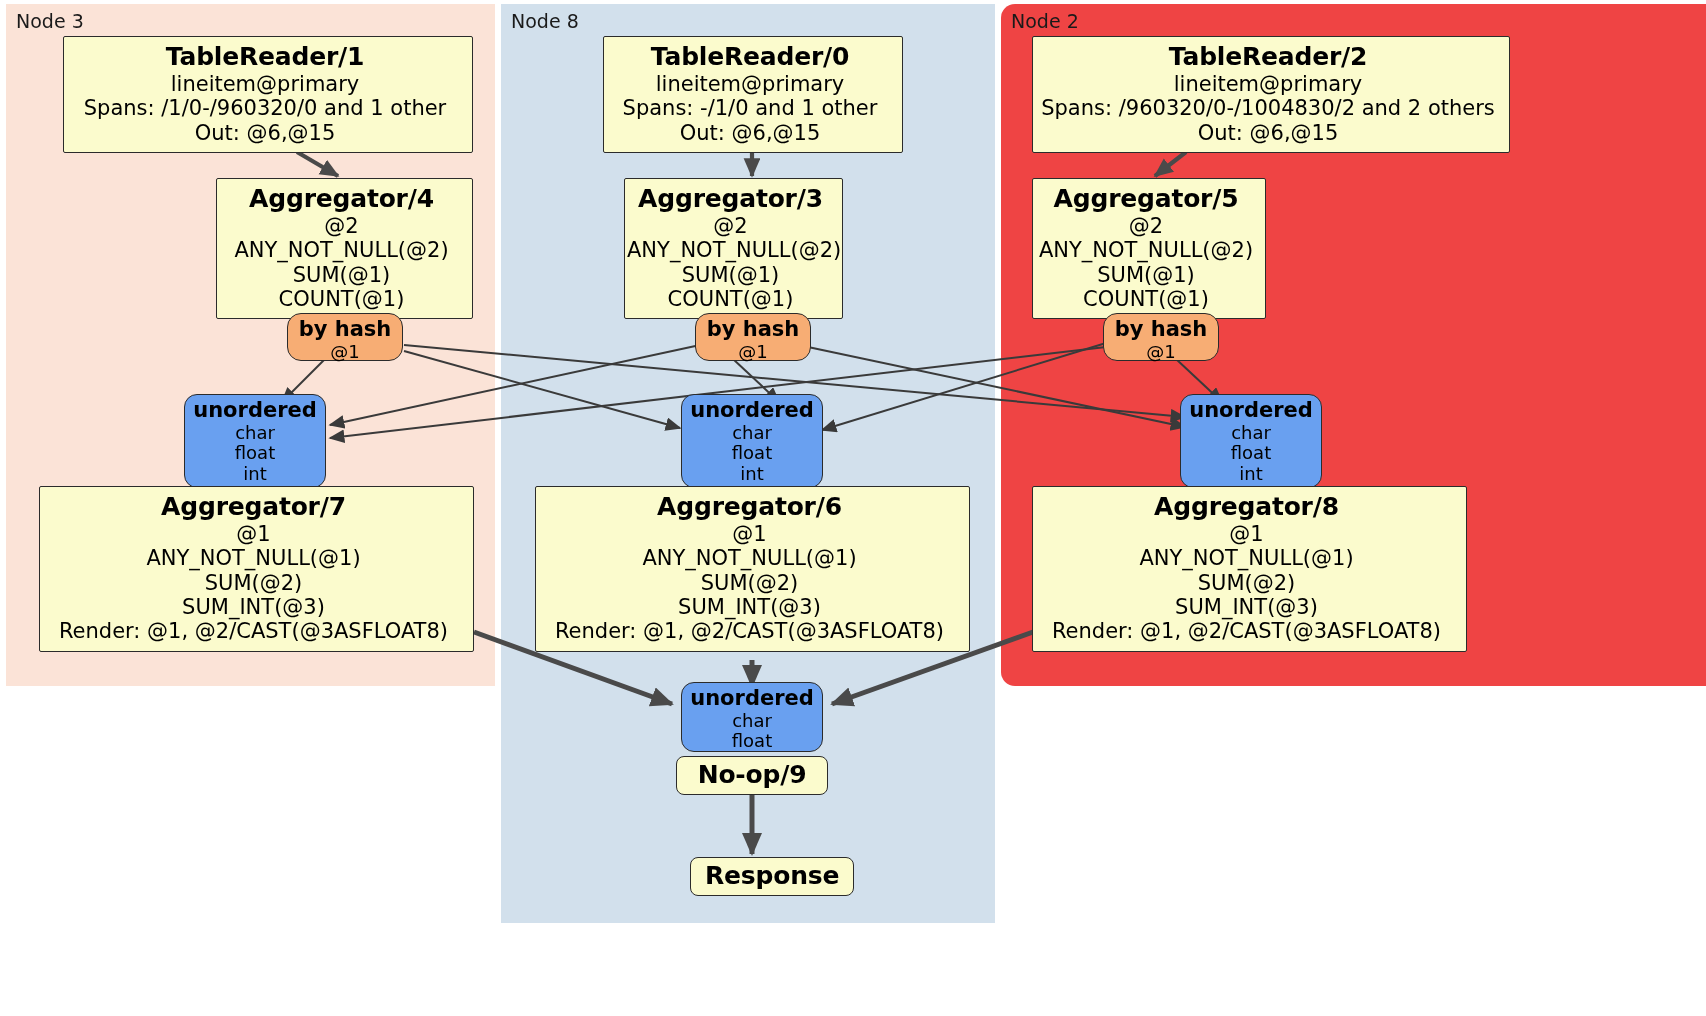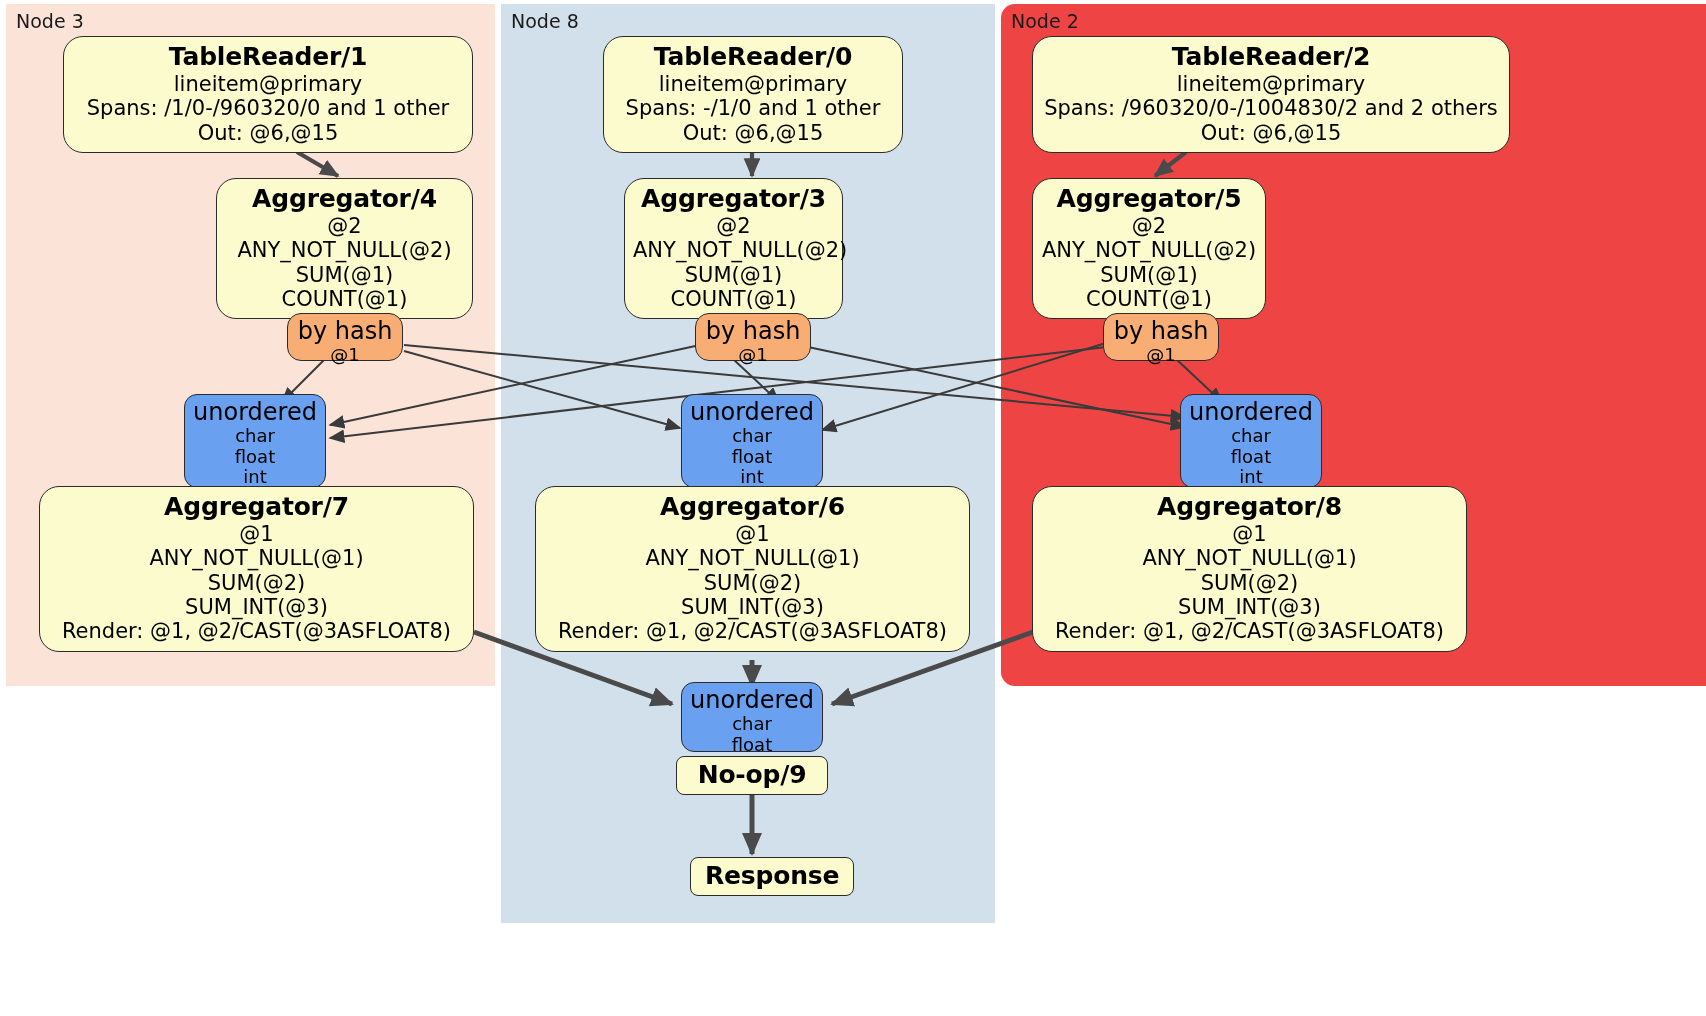--- a/index.html
+++ b/index.html
@@ -32,23 +32,23 @@
     font-family: "DejaVu Sans", "Liberation Sans", sans-serif;
     white-space: nowrap;
   }
 
   
   .proc {
     position: absolute;
     box-sizing: border-box;
     background: #fbfbcd;
     border: 1.6px solid #2b2b2b;
-    border-radius: 20px;
+    border-radius: 2px;
     text-align: center;
-    padding: 5px 8px 7px 8px;
+    padding: 5px 8px 7px 2px;
     line-height: 1.16;
     color: #000;
     overflow: visible;
     white-space: nowrap;
   }
   .proc .ttl {
     font-weight: bold;
     font-size: 25px;
     letter-spacing: -0.2px;
     display: block;
@@ -79,22 +79,22 @@
     padding-top: 4px;
   }
   .router.hash {
     background: #f7ad74;
   }
   .router.unordered {
     background: #69a0f0;
     border-radius: 13px;
   }
   .router .rtitle {
-    font-weight: normal;
-    font-size: 24px;
+    font-weight: bold;
+    font-size: 21px;
     display: block;
   }
   .router .rln {
     font-size: 18px;
     display: block;
   }
 
   
   #edges {
     position: absolute;

